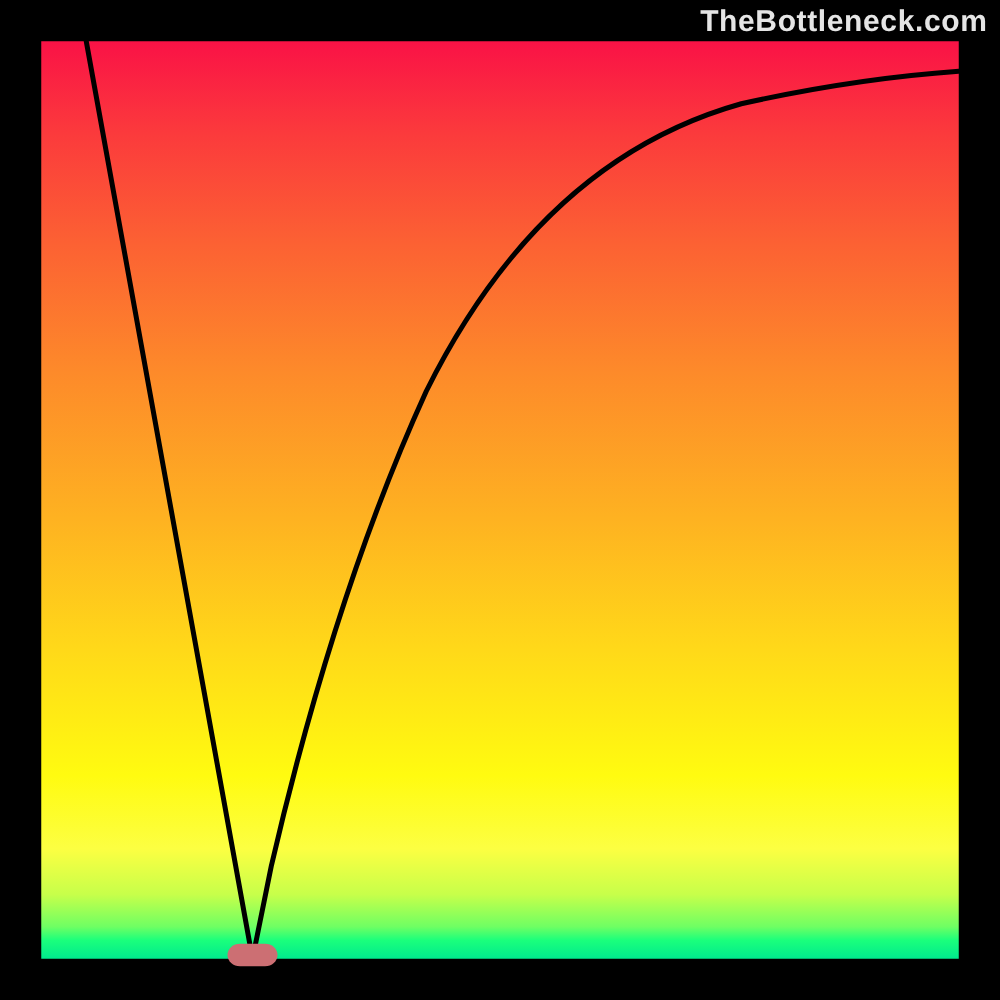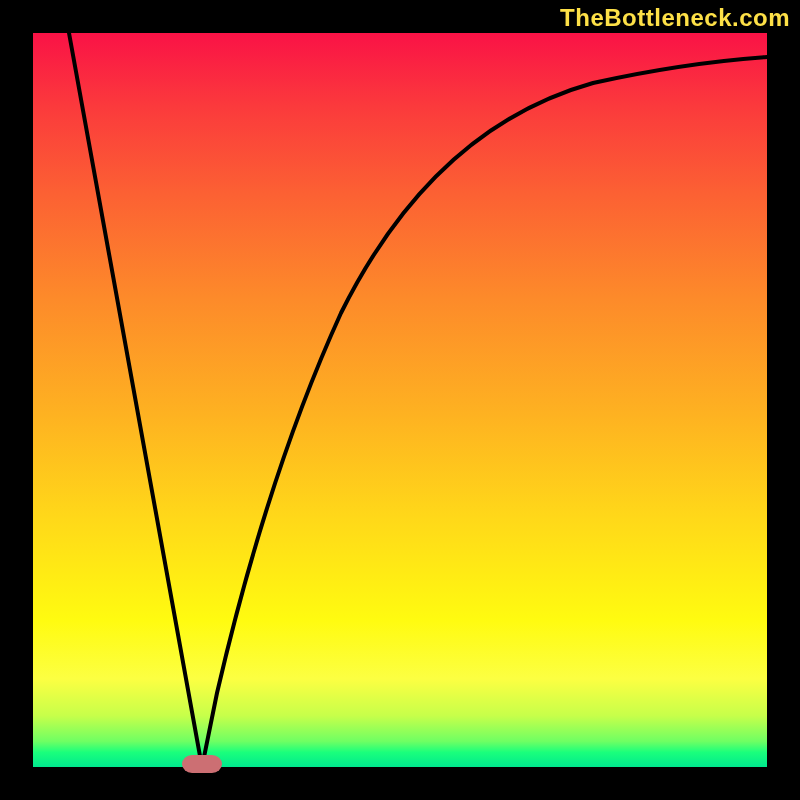--- a/index.html
+++ b/index.html
@@ -14,21 +14,21 @@
   .frame {
     position: relative;
     width: 800px;
     height: 800px;
     background: #000;
   }
   .watermark {
     position: absolute;
     top: 4px;
     right: 10px;
-    color: #fde047;
+    color: #e5e5e5;
     font-size: 24px;
     font-weight: 600;
     letter-spacing: 0.5px;
   }
   .plot-area {
     position: absolute;
     left: 33px;
     top: 33px;
     width: 734px;
     height: 734px;

